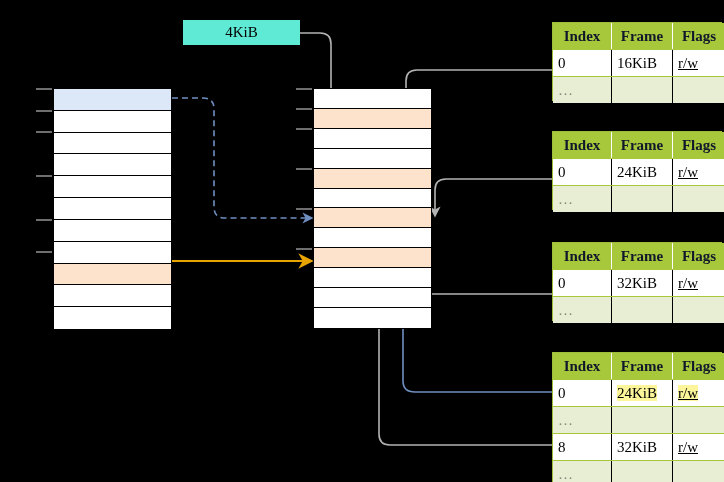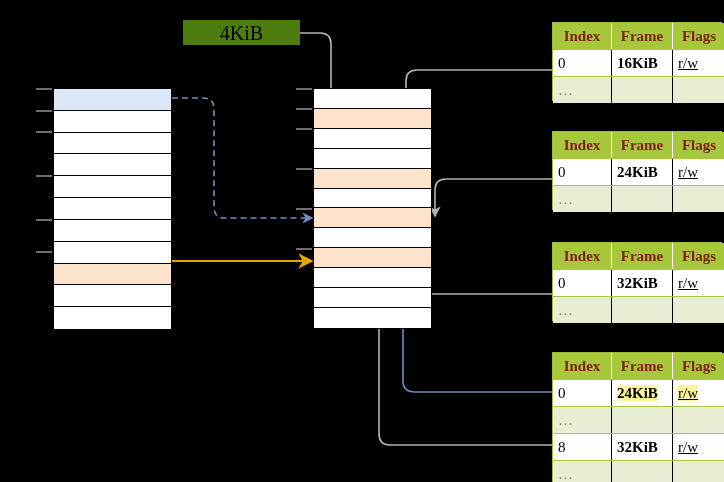--- a/index.html
+++ b/index.html
@@ -43,23 +43,23 @@
   
   .tick {
     position: absolute;
     height: 1.6px;
     background: #6f6f6f;
   }
 
   
   .sizebox {
     position: absolute;
-    background: #4d7c0f;
+    background: #5eead4;
     color: #000;
-    font-size: 20px;
+    font-size: 15px;
     line-height: 1;
     display: flex;
     align-items: center;
     justify-content: center;
     box-sizing: border-box;
   }
 
   
   .ptable {
     position: absolute;
@@ -69,21 +69,21 @@
     background: #ffffff;
   }
   .ptable table {
     border-collapse: collapse;
     width: 100%;
     height: 100%;
     table-layout: fixed;
   }
   .ptable th {
     background: #a8c83c;
-    color: #7f1d1d;
+    color: #0f172a;
     font-size: 15px;
     font-weight: bold;
     text-align: center;
     padding: 0;
     height: 26px;
     border-right: 1.6px solid #ffffff;
     border-bottom: 1.6px solid #a8c83c;
   }
   .ptable th:last-child { border-right: none; }
   .ptable td {
@@ -100,21 +100,21 @@
   .ptable td:last-child { border-right: none; text-decoration: underline; }
   .ptable tr.ellip td {
     background: #e7eed4;
     color: #8a8a7a;
     letter-spacing: 1px;
   }
   .ptable tr:last-child td { border-bottom: none; }
   .hl { background: #fcf59a; }
 
   .col-index { width: 58px; }
-  .col-frame { width: 60px; font-weight: bold; }
+  .col-frame { width: 60px; }
   .col-flags { width: 52px; }
 </style>
 </head>
 <body>
 
 <div id="stage">
 
   <svg id="wires" viewBox="0 0 724 482" xmlns="http://www.w3.org/2000/svg">
     <defs>
       <marker id="arrGray" markerWidth="9" markerHeight="9" refX="4.5" refY="4.5" orient="auto" markerUnits="strokeWidth">

